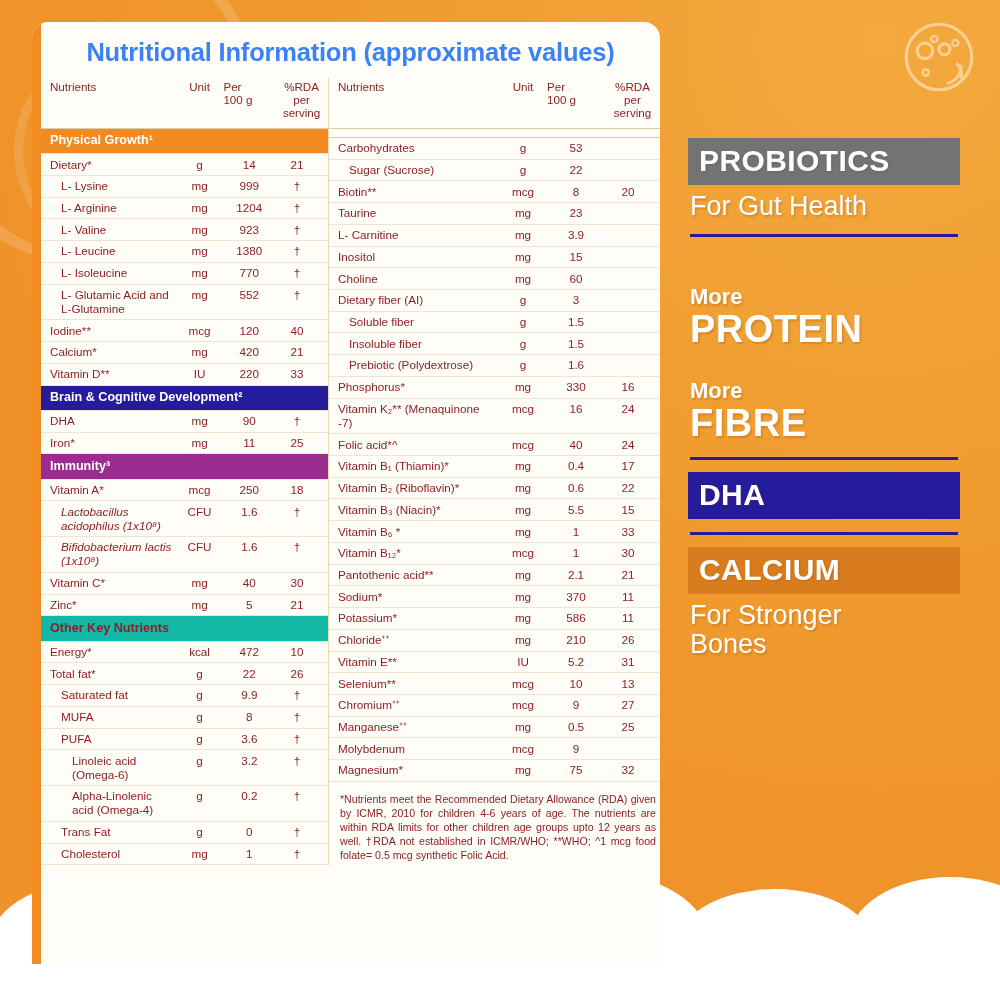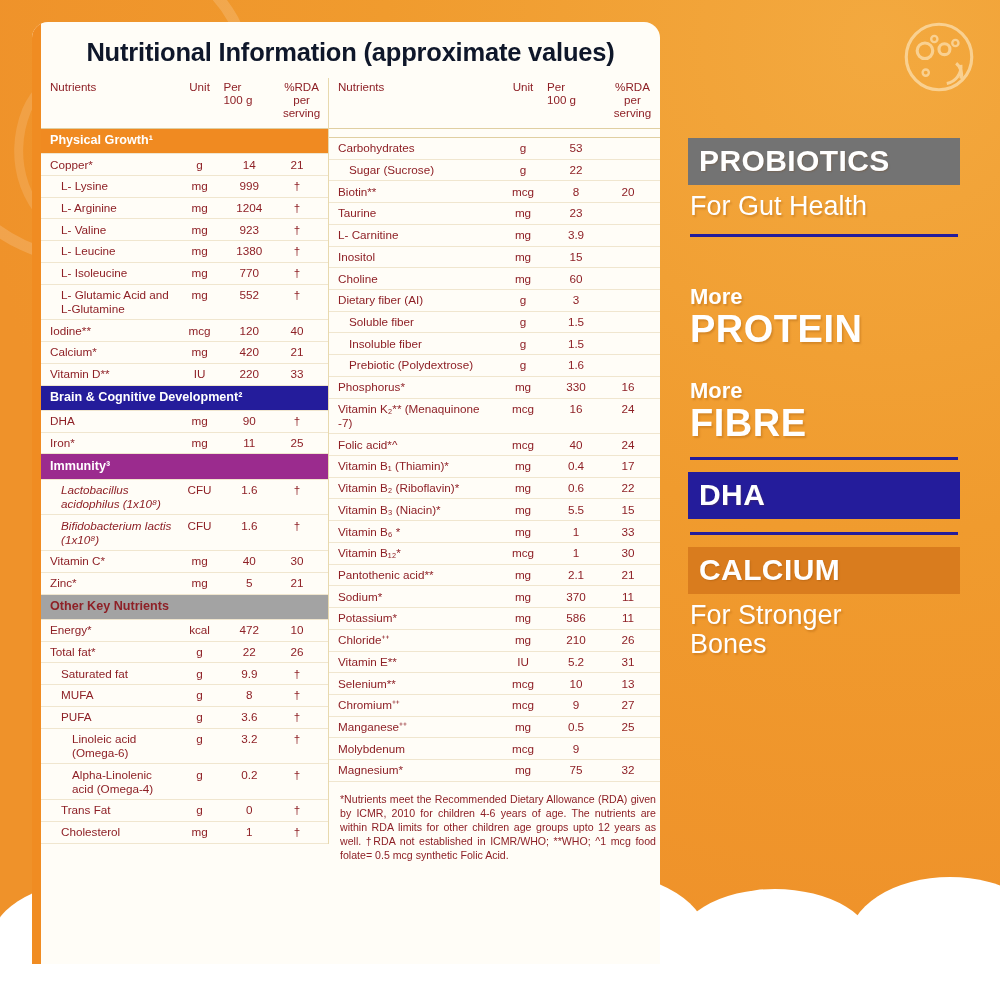--- a/index.html
+++ b/index.html
@@ -49,21 +49,21 @@
     box-shadow: 0 0 0 0 rgba(0,0,0,0);
     overflow: hidden;
   }
   #card-orange-edge {
     position: absolute; left: 0; top: 0; width: 9px; height: 100%;
     background: #F08C22; border-radius: 16px 0 0 0;
   }
   #card-inner { position: absolute; left: 9px; top: 0; right: 0; bottom: 0; padding: 0; }
 
   #title {
-    color: #0f172a;
+    color: #3b82f6;
     font-size: 25.5px;
     font-weight: bold;
     text-align: center;
     padding: 16px 0 11px 0;
     letter-spacing: -0.2px;
   }
 
   #tables { display: flex; align-items: flex-start; }
   .tbl-wrap { position: relative; }
   .tbl-left  { width: 288px; border-right: 1.5px solid #E8D9AE; }
@@ -112,21 +112,21 @@
   tr.section td {
     font-weight: bold;
     color: #FFFFFF;
     padding: 4.5px 0 5px 9px;
     font-size: 12.6px;
     line-height: 1.18;
   }
   tr.sec-growth   td { background: #F08A21; }
   tr.sec-brain    td { background: #241C9B; }
   tr.sec-immunity td { background: #9B2B8E; }
-  tr.sec-other    td { background: #a3a3a3; color: #8E2026; }
+  tr.sec-other    td { background: #14b8a6; color: #8E2026; }
 
   tr.spacer td { height: 9px; border-bottom: 1.5px solid #E0CFA2; padding: 0; }
   tr.noline { border-bottom: none; }
 
   #footnote {
     color: #8E2026;
     font-size: 10.6px;
     line-height: 1.33;
     text-align: justify;
     padding: 10px 4px 0 11px;
@@ -216,21 +216,21 @@
               <th class="c-rda">
                 <span>%RDA</span><br><span>per serving</span>
               </th>
             </tr>
           </thead>
           <tbody id="left-body">
               <tr class="section sec-growth">
                 <td colspan="4">Physical Growth¹</td>
               </tr>
               <tr>
-                <td class="c-name">Copper*</td>
+                <td class="c-name">Dietary*</td>
                 <td class="c-unit">g</td>
                 <td class="c-per">14</td>
                 <td class="c-rda">21</td>
               </tr>
               <tr>
                 <td class="c-name indent1">L- Lysine</td>
                 <td class="c-unit">mg</td>
                 <td class="c-per">999</td>
                 <td class="c-rda">†</td>
               </tr>
@@ -292,20 +292,26 @@
                 <td class="c-rda">†</td>
               </tr>
               <tr>
                 <td class="c-name">Iron*</td>
                 <td class="c-unit">mg</td>
                 <td class="c-per">11</td>
                 <td class="c-rda">25</td>
               </tr>
               <tr class="section sec-immunity">
                 <td colspan="4">Immunity³</td>
+              </tr>
+              <tr>
+                <td class="c-name">Vitamin A*</td>
+                <td class="c-unit">mcg</td>
+                <td class="c-per">250</td>
+                <td class="c-rda">18</td>
               </tr>
               <tr>
                 <td class="c-name indent1 ital">Lactobacillus acidophilus (1x10⁸)</td>
                 <td class="c-unit">CFU</td>
                 <td class="c-per">1.6</td>
                 <td class="c-rda">†</td>
               </tr>
               <tr>
                 <td class="c-name indent1 ital">Bifidobacterium lactis (1x10⁸)</td>
                 <td class="c-unit">CFU</td>

